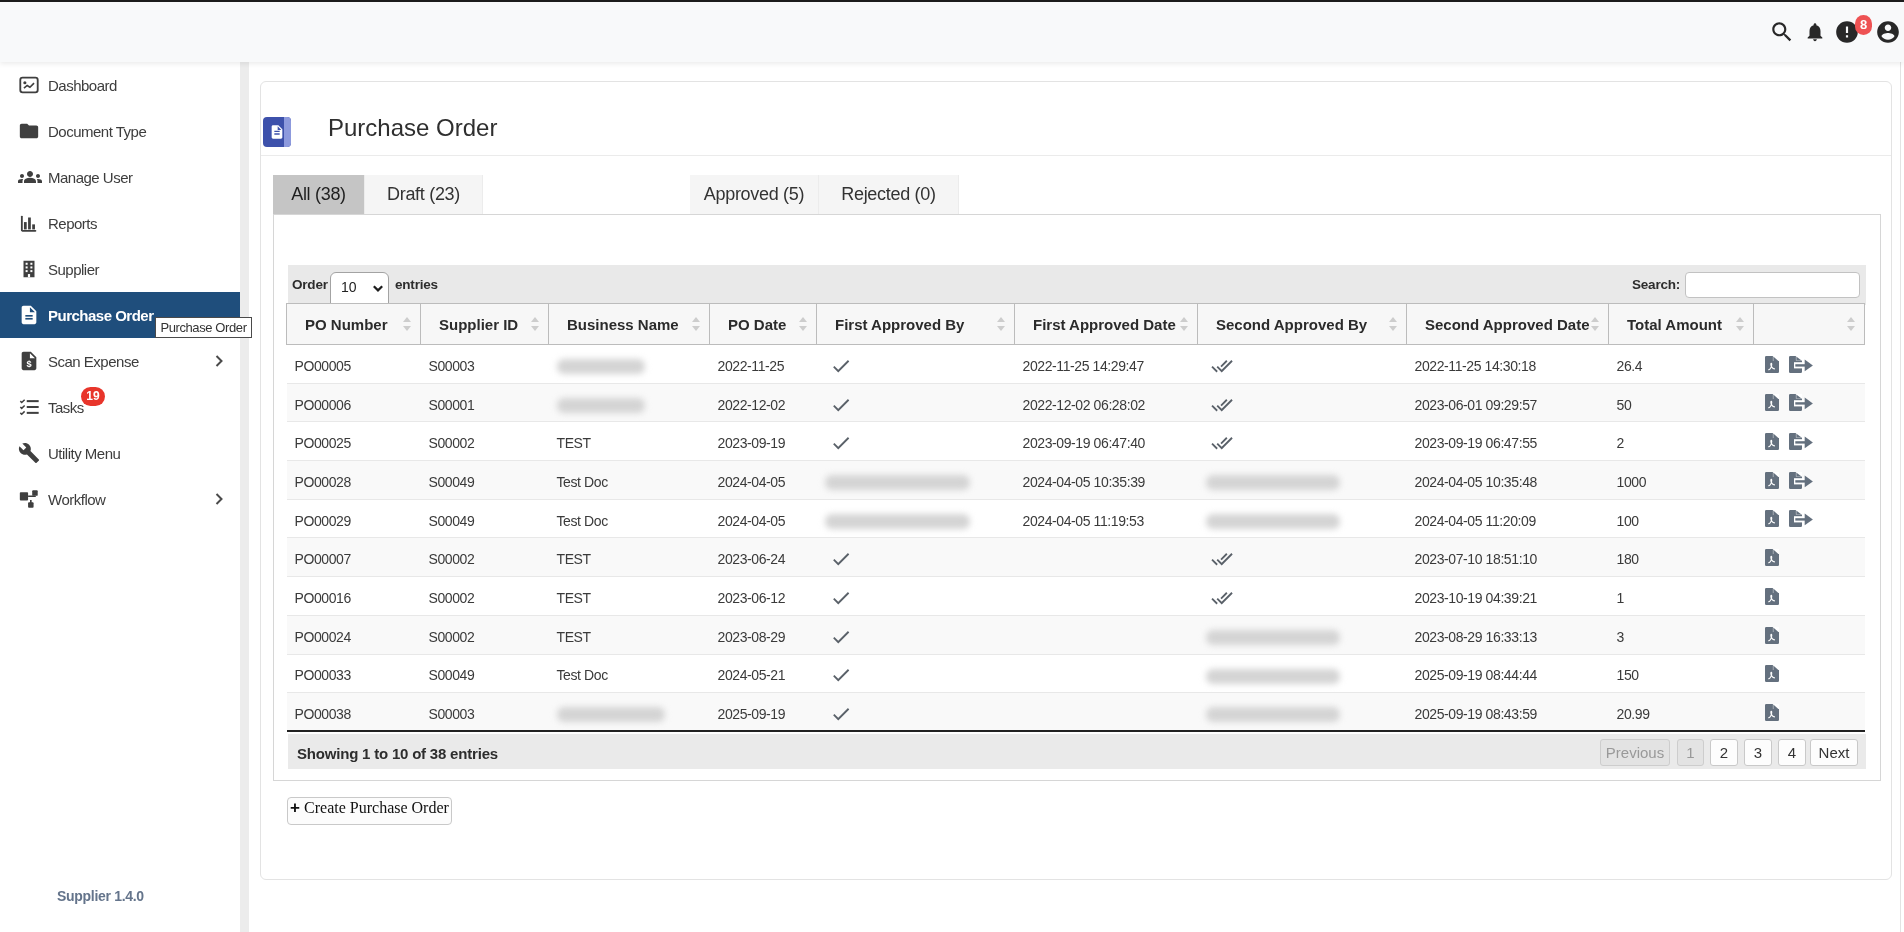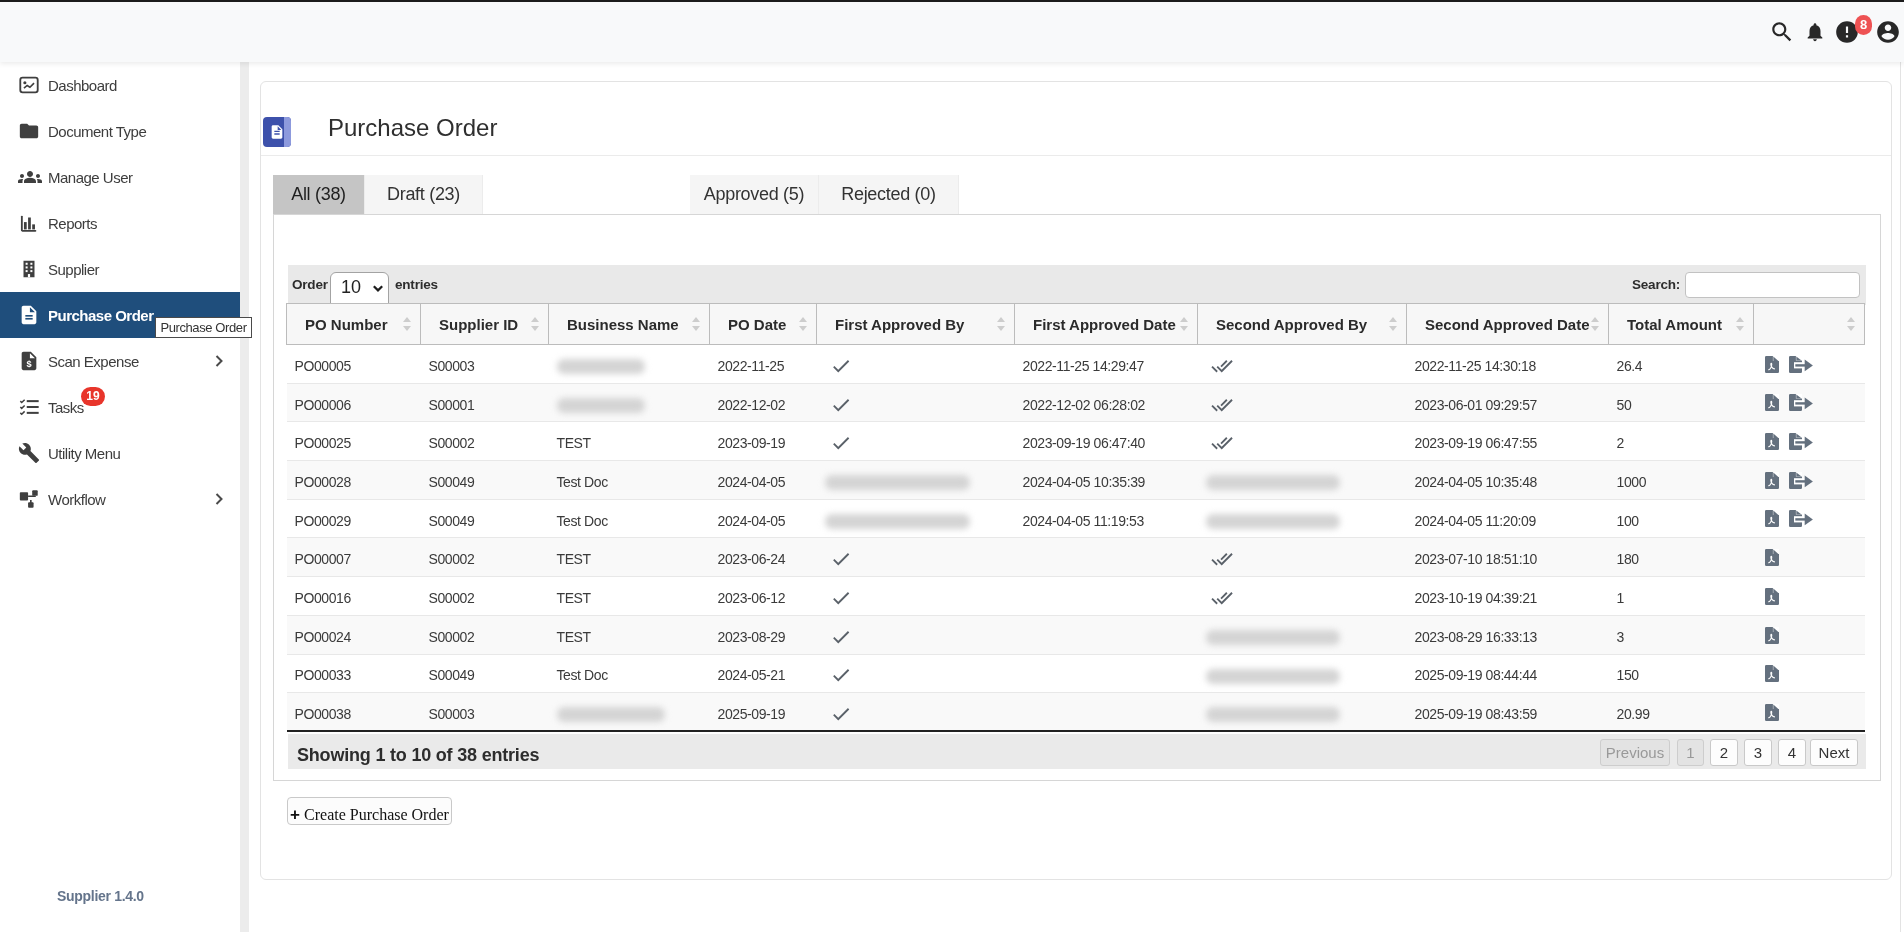--- a/index.html
+++ b/index.html
@@ -35,42 +35,42 @@
 #hicon svg{position:absolute;left:6px;top:6px;z-index:2}
 #htitle{position:absolute;left:67px;top:32px;font-size:24px;color:#2f2f2f}
 #hdivider{position:absolute;left:0;top:73px;width:1630px;height:1px;background:#ebebeb}
 
 .tab{position:absolute;top:93px;height:39px;font-size:18px;letter-spacing:-.3px;color:#333;text-align:center;line-height:39px;background:#f5f5f5;border-right:1px solid #ececec}
 .tab.active{background:#c5c5c5;color:#1f1f1f}
 
 #pane{position:absolute;left:12px;top:132px;width:1608px;height:567px;border:1px solid #d6d6d6}
 #toolbar{position:absolute;left:14px;top:50px;width:1578px;height:40px;background:#e9e9e9}
 #showlbl{position:absolute;left:4px;top:12px;font-size:13.5px;letter-spacing:-.2px;font-weight:bold;color:#2d2d2d}
-#showsel{position:absolute;left:42px;top:7px;width:59px;height:38px;background:#fff;border:1px solid #a3a3a3;border-radius:6px;font-size:18px;color:#222;line-height:28px;padding-left:10px}
+#showsel{position:absolute;left:42px;top:7px;width:59px;height:38px;background:#fff;border:1px solid #a3a3a3;border-radius:6px;font-size:14px;color:#222;line-height:28px;padding-left:10px}
 #entrieslbl{position:absolute;left:107px;top:12px;font-size:13.5px;letter-spacing:-.2px;font-weight:bold;color:#2d2d2d}
 #searchlbl{position:absolute;left:1344px;top:12px;font-size:13.5px;letter-spacing:-.2px;font-weight:bold;color:#2d2d2d}
 #searchbox{position:absolute;left:1397px;top:7px;width:175px;height:26px;background:#fff;border:1px solid #c2c2c2;border-radius:4px}
 
 #tbl{position:absolute;left:12px;top:88px;width:1578px;border-collapse:collapse;table-layout:fixed}
 #tbl th{background:#f7f7f7;border:1px solid #bcbcbc;height:41px;font-size:15px;color:#2b2b2b;text-align:left;padding-left:18px;position:relative;font-weight:bold}
 #tbl td{height:38.7px;font-size:14px;letter-spacing:-.4px;color:#3a3a3a;padding-left:8px;padding-top:4px;border-bottom:1px solid #e8e8e8;position:relative}
 #tbl tr.even td{background:#f9f9f9}
 #tbl tr.last td{border-bottom:2px solid #222}
 .sort{position:absolute;right:8px;top:50%;margin-top:-7px;width:9px;height:14px}
 .sort:before{content:"";position:absolute;left:0;top:0;border-left:4.5px solid transparent;border-right:4.5px solid transparent;border-bottom:5.5px solid #cdcdcd}
 .sort:after{content:"";position:absolute;left:0;bottom:0;border-left:4.5px solid transparent;border-right:4.5px solid transparent;border-top:5.5px solid #cdcdcd}
 .blur{display:inline-block;height:15px;background:#d4d4d4;border-radius:7px;filter:blur(3px);vertical-align:middle}
 .ck{margin-left:5px;vertical-align:middle}
 .aico{display:inline-block;vertical-align:middle;position:relative;top:-2px}
 
 #footbar{position:absolute;left:14px;top:519px;width:1578px;height:35px;background:#eaeaea}
-#showing{position:absolute;left:9px;top:11px;font-size:18px;letter-spacing:-.2px;font-weight:bold;color:#2d2d2d}
+#showing{position:absolute;left:9px;top:11px;font-size:15px;letter-spacing:-.2px;font-weight:bold;color:#2d2d2d}
 .pbtn{position:absolute;top:5px;height:27px;border:1px solid #c9c9c9;border-radius:3px;font-size:15px;text-align:center;line-height:25px;background:#fdfdfd;color:#333}
 .pbtn.dis{background:#e3e3e3;border-color:#cdcdcd;color:#999}
-#createbtn{position:absolute;left:26px;top:715px;width:165px;height:28px;background:#fcfcfc;border:1px solid #c9c9c9;border-radius:4px;font-family:"Liberation Serif",serif;font-size:16px;color:#111;text-align:center;line-height:33px;white-space:nowrap}
+#createbtn{position:absolute;left:26px;top:715px;width:165px;height:28px;background:#fcfcfc;border:1px solid #c9c9c9;border-radius:4px;font-family:"Liberation Serif",serif;font-size:16px;color:#111;text-align:center;line-height:20px;white-space:nowrap}
 #createbtn b{font-family:"Liberation Sans",sans-serif;font-size:17px;font-weight:bold;margin-right:4px}
 </style>
 </head>
 <body>
 <div id="topline"></div>
 <div id="topbar">
 
   <svg class="topico" style="left:1769px;top:17px" width="26" height="26" viewBox="0 0 24 24" fill="#282828">
       <path d="M15.5 14h-.79l-.28-.27C15.41 12.59 16 11.11 16 9.5 16 5.91 13.09 3 9.5 3S3 5.91 3 9.5 5.91 16 9.5 16c1.61 0 3.09-.59 4.23-1.57l.27.28v.79l5 4.99L20.49 19l-4.99-5zm-6 0C7.01 14 5 11.99 5 9.5S7.01 5 9.5 5 14 7.01 14 9.5 11.99 14 9.5 14z"></path>
     </svg>

